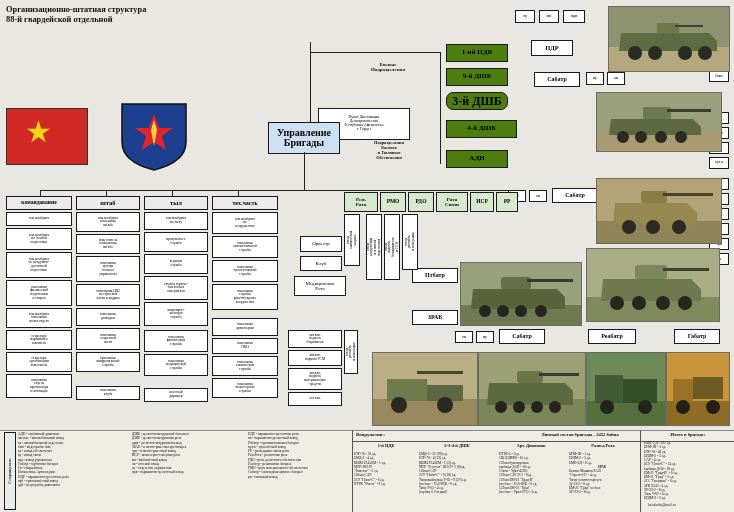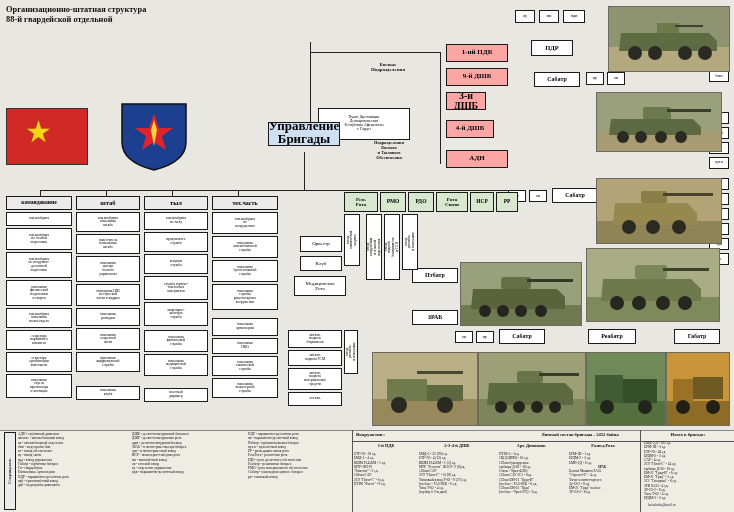--- a/index.html
+++ b/index.html
@@ -27,21 +27,21 @@
     position:absolute;
     font-weight:bold;
     color:#111;
     line-height:1.15;
   }
   .lbl{position:absolute;color:#111;}
   .line{position:absolute;background:#222;}
   .hdr{font-weight:bold;}
   .blue{background:#cfe0f2;}
   .grn{background:#d8e8cf;}
-  .yel{background:#fca5a5;}
+  .yel{background:#4d7c0f;}
   .wht{background:#ffffff;}
   .gry{background:#ebebeb;}
   .small{font-size:4.4px;}
   .tiny{font-size:3.6px;}
   .vert{writing-mode:vertical-rl;transform:rotate(180deg);}
   .photo{position:absolute;border:1px solid #6d6a62;overflow:hidden;}
   .legendcol{position:absolute;font-size:3.5px;line-height:1.22;color:#111;}
   .flagbox{position:absolute;border:1px solid #333;background:#d12a26;}
   .star{position:absolute;color:#f5d516;font-size:30px;line-height:1;}
   .crest{position:absolute;}
@@ -72,21 +72,21 @@
   </div>
 
 
   <div class="box wht" style="left:318px;top:108px;width:92px;height:32px;font-size:3.8px;">
     <span style="white-space:pre-line;">Пункт Дислокации
 Демократическая
 Республика Афганистан
 г. Гардез</span>
   </div>
 
-  <div class="box blue hdr" style="left:268px;top:122px;width:72px;height:24px;font-size:13px;align-items:flex-end;">
+  <div class="box blue hdr" style="left:268px;top:122px;width:72px;height:32px;font-size:10px;">
     <span style="white-space:pre-line;">Управление
 Бригады</span>
   </div>
 
   <div class="lbl hdr" style="left:358px;top:62px;width:60px;font-size:5px;text-align:center;">
     <span style="white-space:pre-line;">Боевые
 Подразделения</span>
   </div>
 
   <div class="lbl hdr" style="left:355px;top:140px;width:68px;font-size:4.4px;text-align:center;">
@@ -106,24 +106,24 @@
   <div class="line" style="left:106px;top:190px;width:1px;height:8px;"></div>
   <div class="line" style="left:172px;top:190px;width:1px;height:8px;"></div>
   <div class="line" style="left:238px;top:190px;width:1px;height:8px;"></div>
 
   <div class="box yel hdr" style="left:446px;top:44px;width:62px;height:18px;font-size:7px;">
     <span>1-ий ПДБ</span>
   </div>
   <div class="box yel hdr" style="left:446px;top:68px;width:62px;height:18px;font-size:7px;">
     <span>9-й ДШБ</span>
   </div>
-  <div class="box yel hdr" style="left:446px;top:92px;width:40px;height:18px;font-size:10px;">
+  <div class="box yel hdr" style="left:446px;top:92px;width:62px;height:18px;font-size:12px;border-radius:7px;">
     <span>3-й ДШБ</span>
   </div>
-  <div class="box yel hdr" style="left:446px;top:120px;width:48px;height:18px;font-size:7px;">
+  <div class="box yel hdr" style="left:446px;top:120px;width:71px;height:18px;font-size:7px;">
     <span>4-й ДШБ</span>
   </div>
   <div class="box yel hdr" style="left:446px;top:150px;width:62px;height:18px;font-size:7px;">
     <span>АДН</span>
   </div>
 
   <div class="box wht small" style="left:515px;top:10px;width:20px;height:13px;">
     <span>оу</span>
   </div>
   <div class="box wht small" style="left:539px;top:10px;width:20px;height:13px;">

